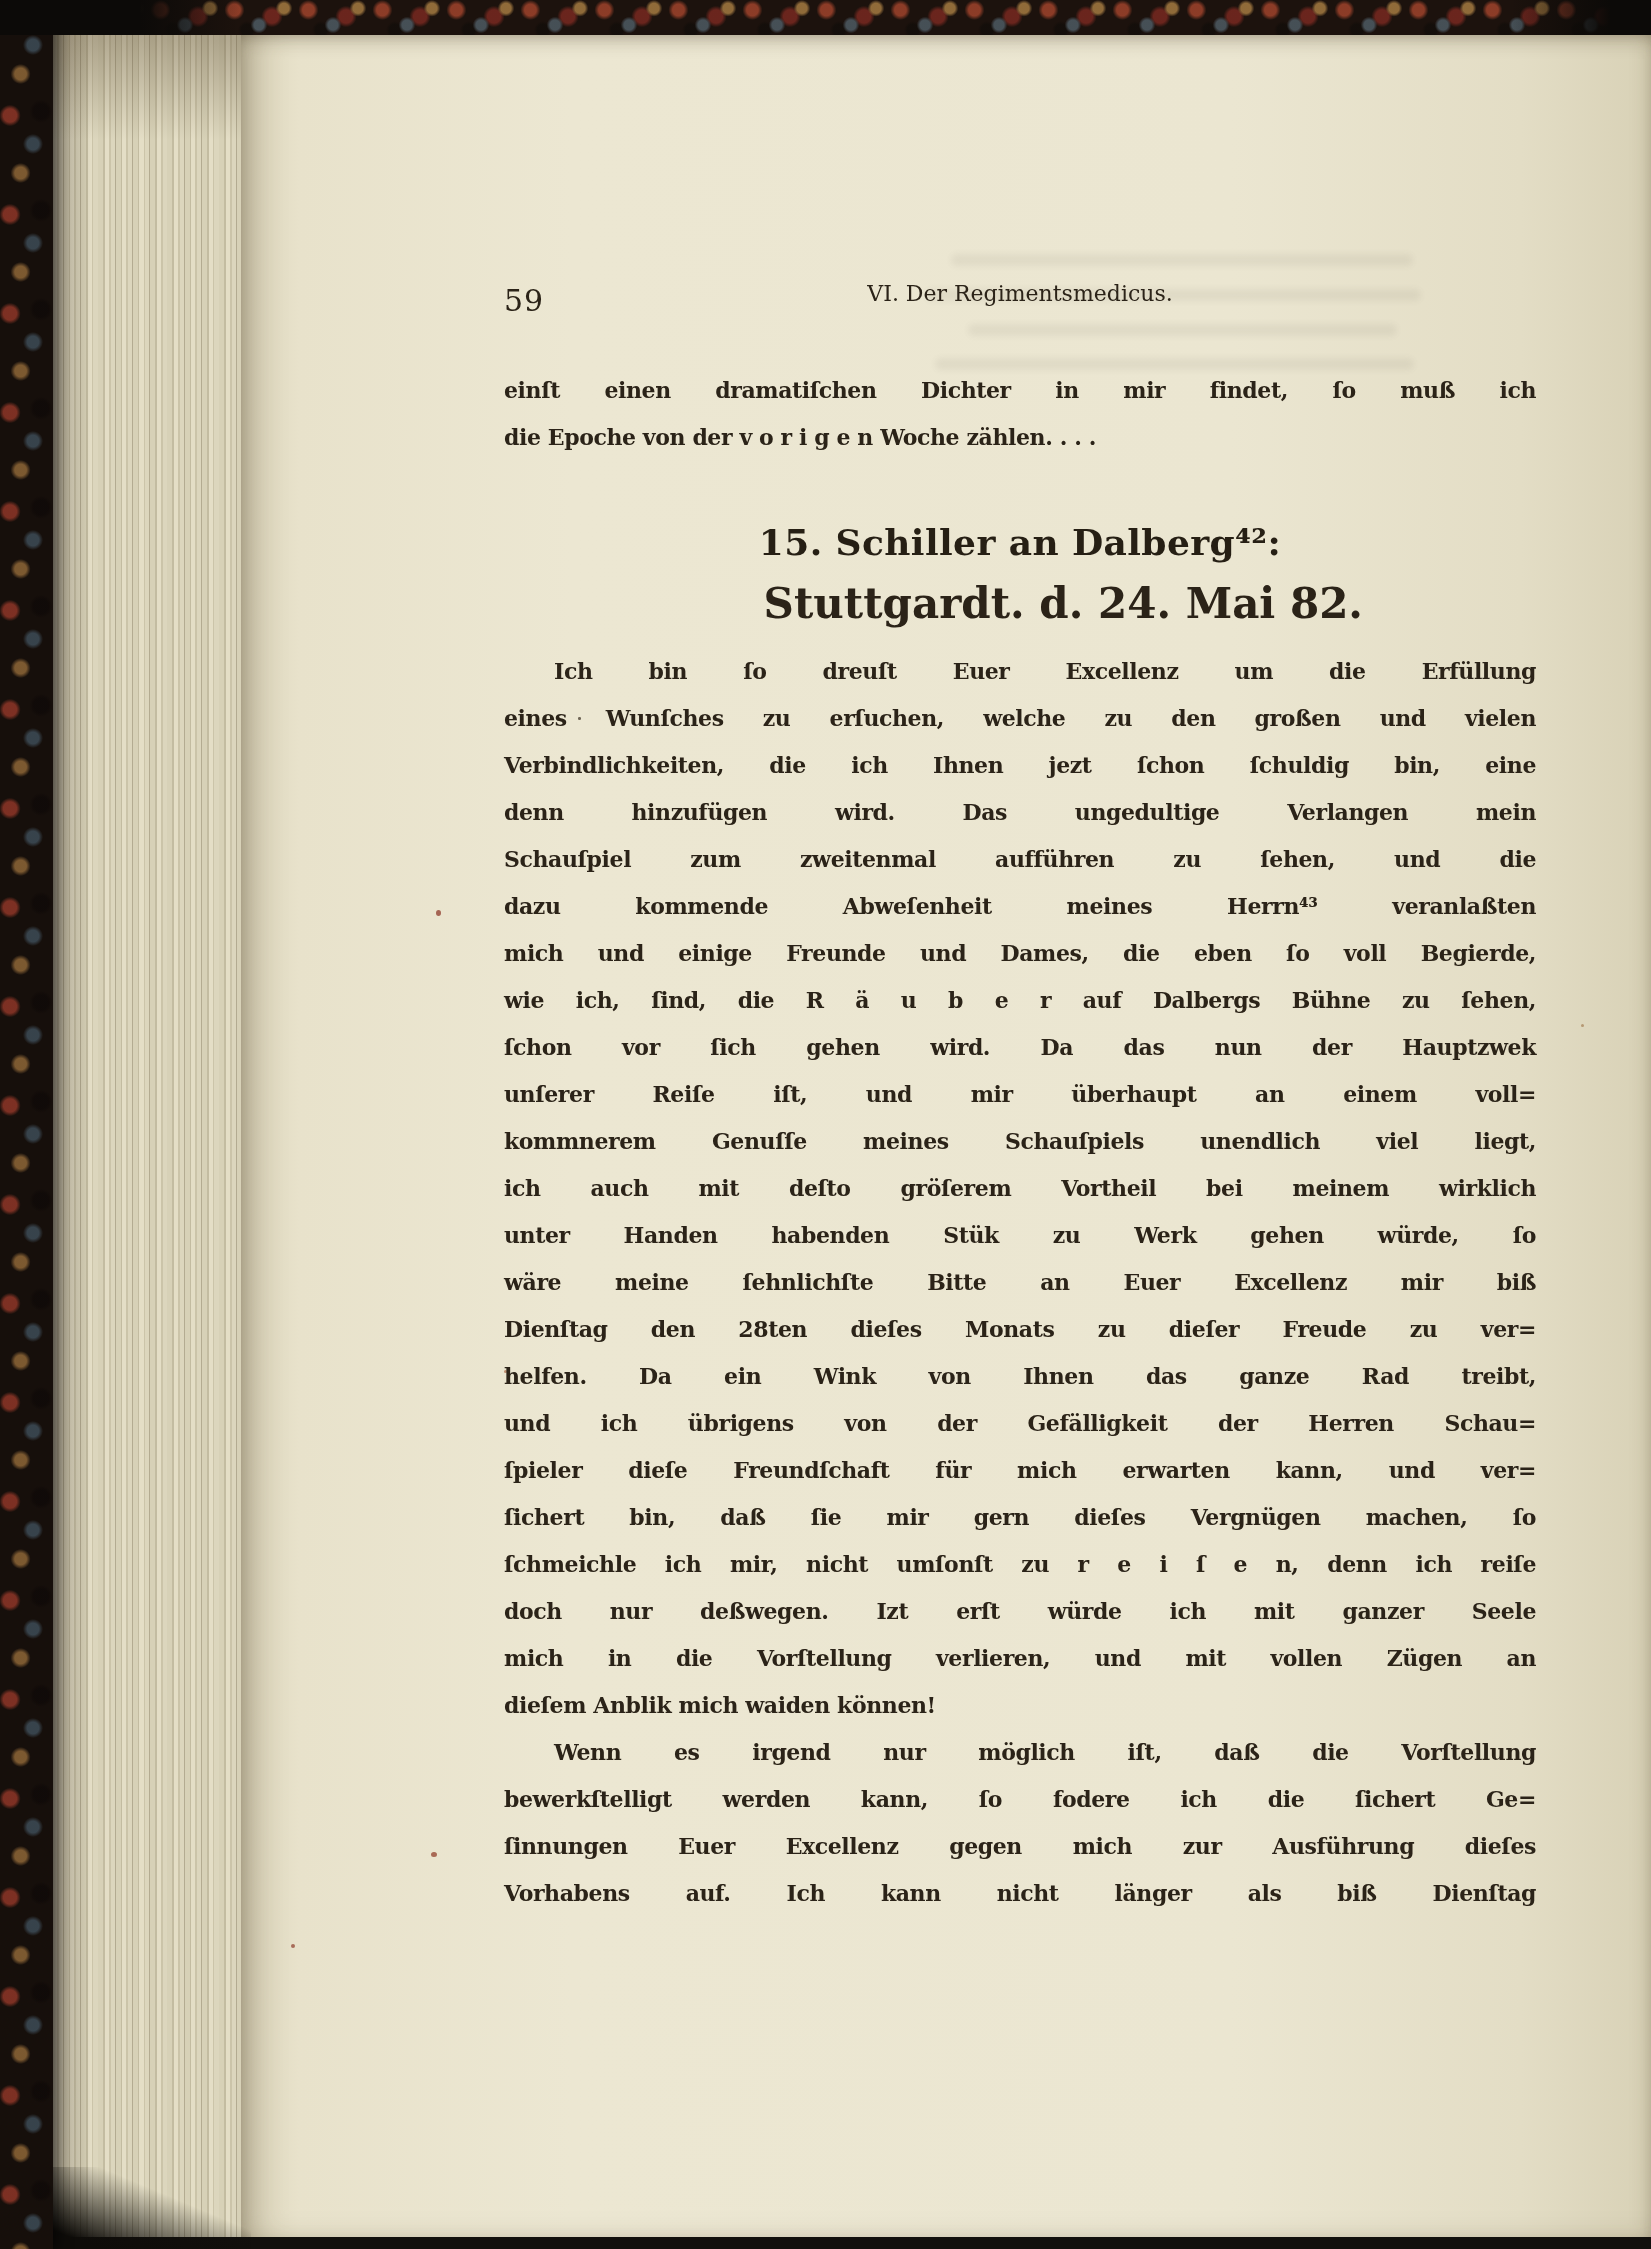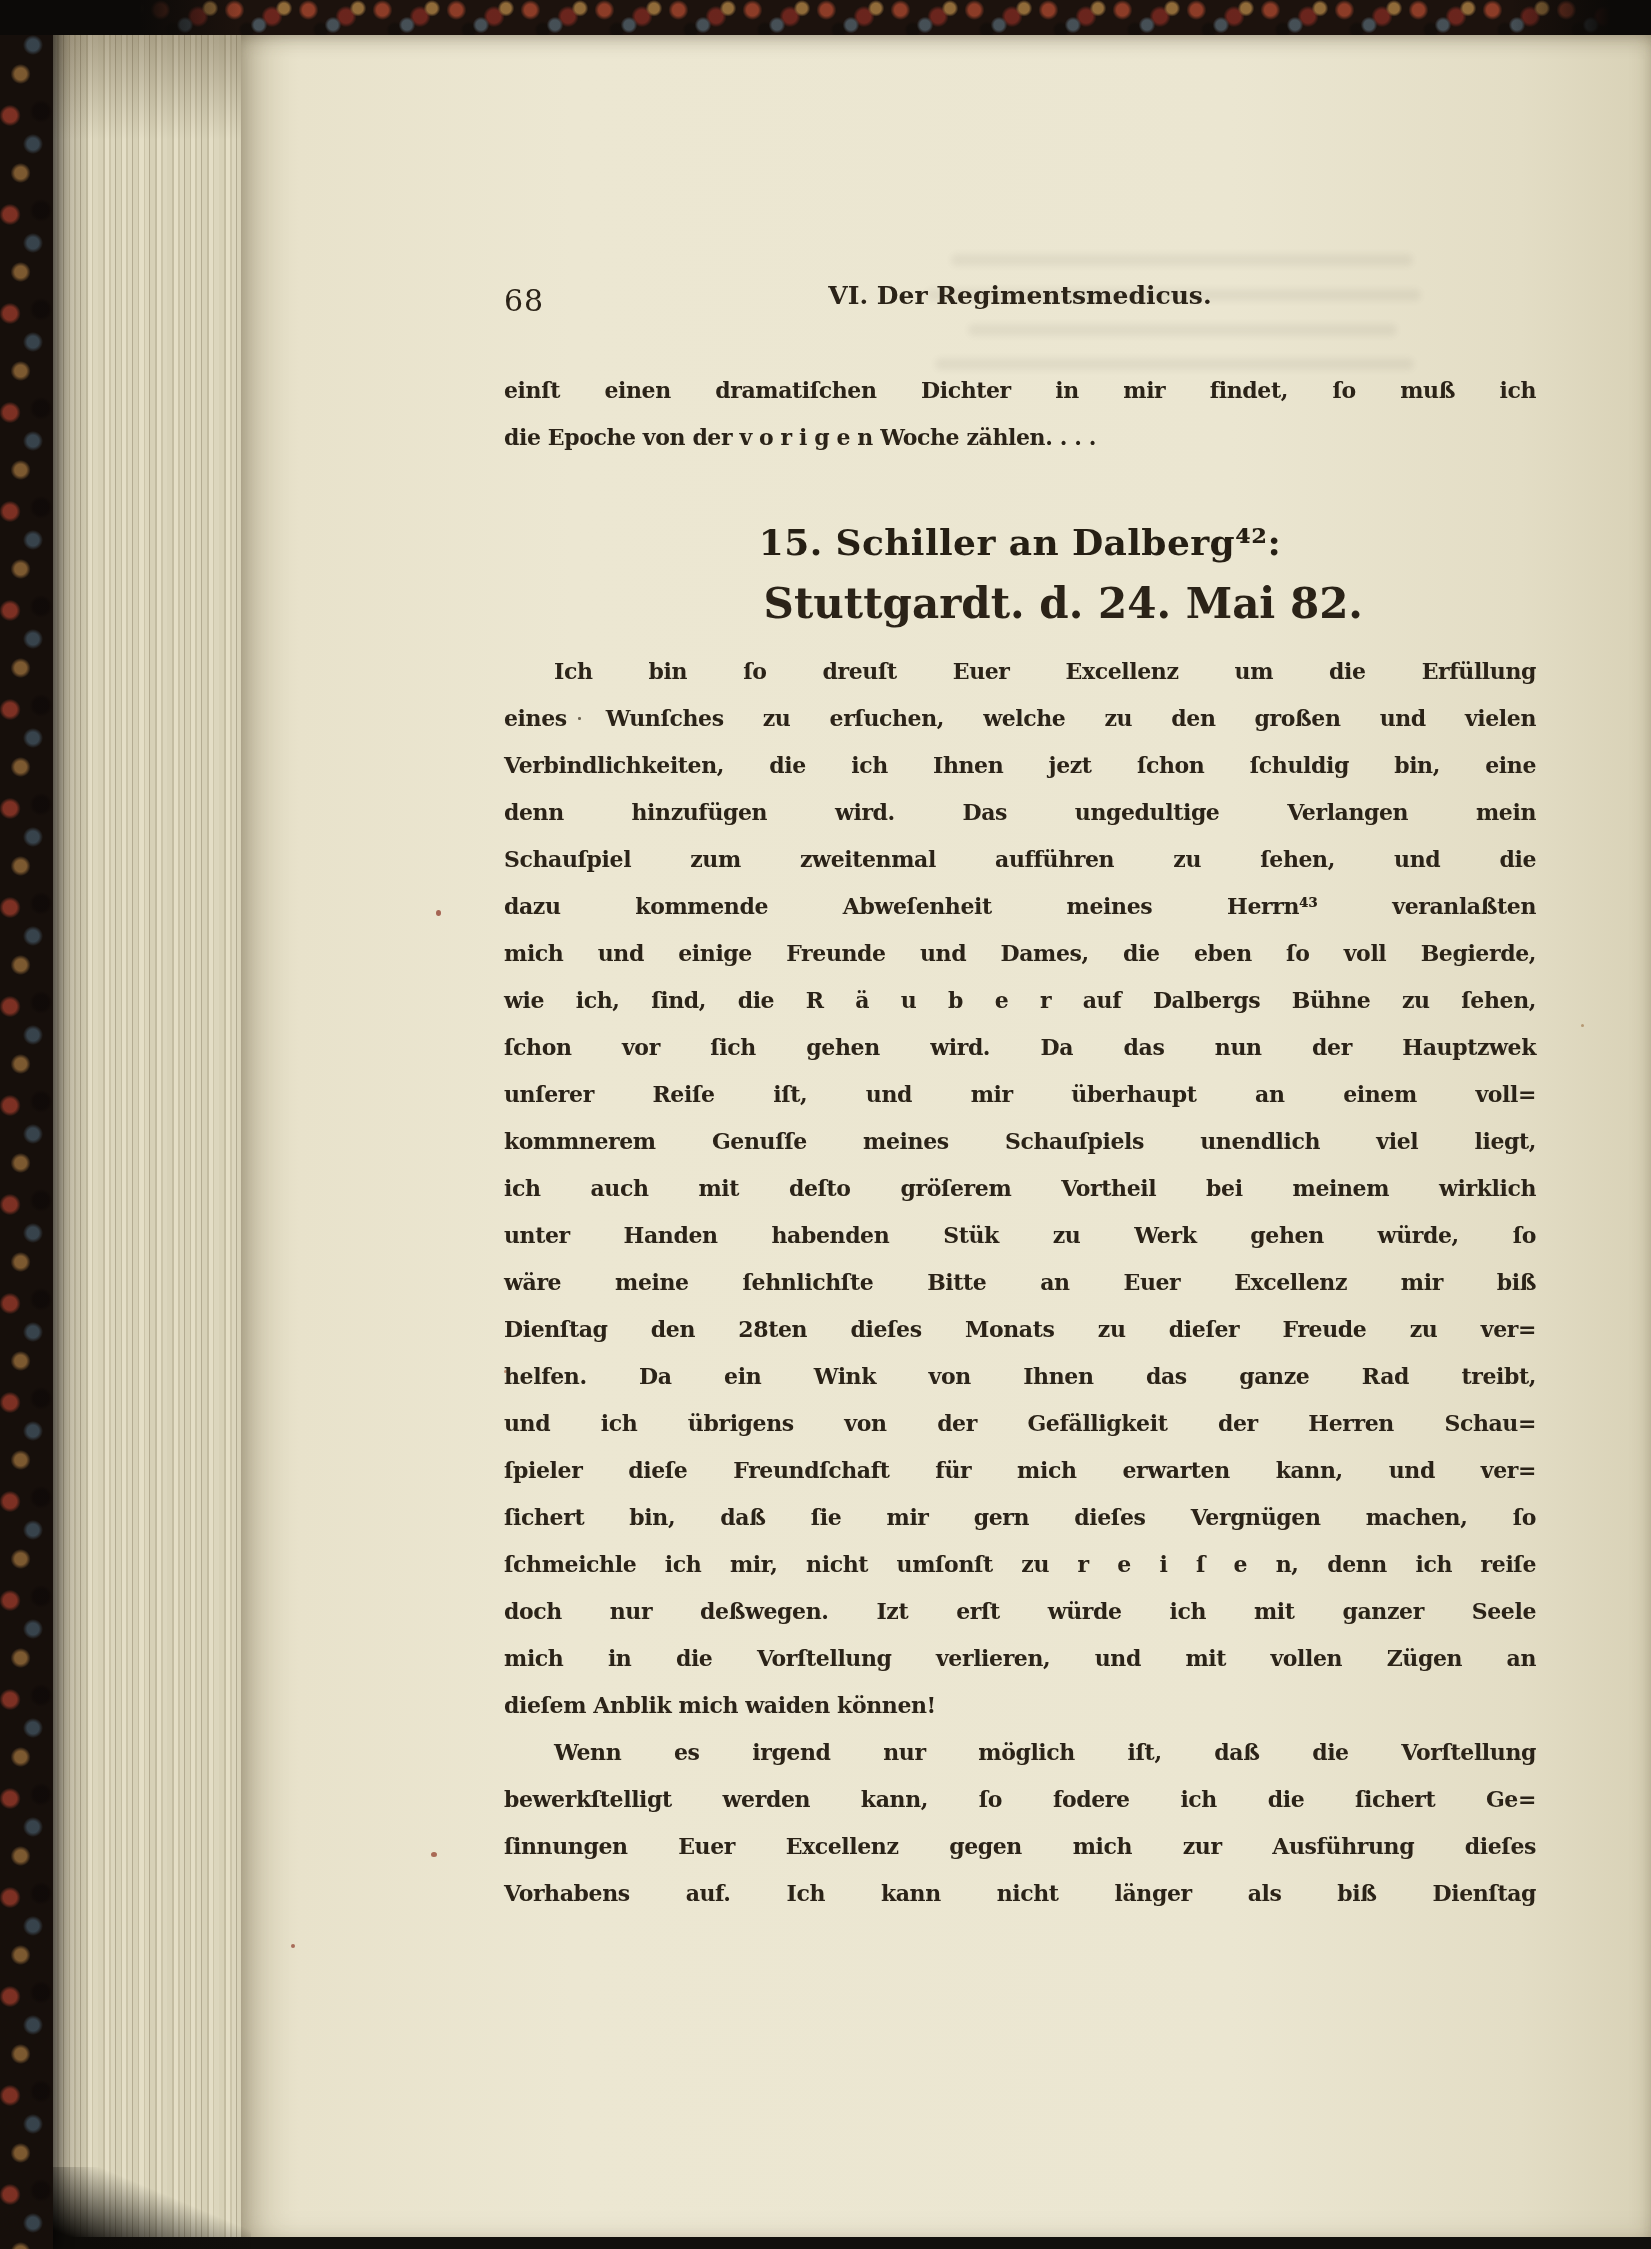--- a/index.html
+++ b/index.html
@@ -49,21 +49,21 @@
 
   
   .ghost{position:absolute;background:#4a4438;opacity:.07;filter:blur(3.3px);border-radius:6.6px;}
   
   .speck{position:absolute;border-radius:50%;}
 
   .text-block{position:absolute;left:263px;top:248px;width:1032px;color:#2b2318;}
 
   .page-head{position:relative;height:45px;margin-bottom:41px;}
   .page-num{position:absolute;left:0;top:1.7px;font-size:30px;font-weight:400;letter-spacing:0.8px;}
-  .run-title{display:block;text-align:center;font-size:25px;font-weight:700;}
+  .run-title{display:block;text-align:center;font-size:22px;font-weight:400;}
 
   .para{font-size:22px;line-height:47px;font-weight:700;letter-spacing:-0.4px;}
   .line{text-align:justify;text-align-last:justify;height:47px;overflow:visible;}
   .line.no-just{text-align-last:left;}
   .line.indent{text-indent:50px;}
 
   .heading{font-size:36px;line-height:45px;font-weight:700;text-align:center;
            margin:59px 0 16.5px 0;letter-spacing:0.4px;color:#261f14;}
   .dateline{font-size:42px;line-height:43px;font-weight:700;text-align:right;
             padding-right:173px;margin-bottom:23px;}
@@ -84,21 +84,21 @@
 
     <div class="speck" style="left:195px;top:877px;width:5px;height:5.8px;background:#8d3a2a;opacity:.75;"></div>
     <div class="speck" style="left:190px;top:1819px;width:5.8px;height:5px;background:#93402c;opacity:.75;"></div>
     <div class="speck" style="left:263px;top:1337px;width:3.3px;height:3.3px;background:#a0522d;opacity:.6;"></div>
     <div class="speck" style="left:50px;top:1911px;width:4.1px;height:4.1px;background:#8d3a2a;opacity:.7;"></div>
     <div class="speck" style="left:1340px;top:991px;width:3.3px;height:3.3px;background:#8d5a2a;opacity:.5;"></div>
     <div class="speck" style="left:337px;top:684px;width:2.5px;height:2.5px;background:#3a2f22;opacity:.7;"></div>
 
     <div class="text-block">
       <div class="page-head">
-        <span class="page-num">68</span>
+        <span class="page-num">59</span>
         <span class="run-title">VI. Der Regimentsmedicus.</span>
       </div>
       <div id="blocks">
           <div class="para">
             <div class="line">einſt einen dramatiſchen Dichter in mir findet, ſo muß ich</div>
             <div class="line no-just">die Epoche von der v o r i g e n Woche zählen. . . .</div>
           </div>
           <div class="heading">15. Schiller an Dalberg⁴²:</div>
           <div class="dateline">Stuttgardt. d. 24. Mai 82.</div>
           <div class="para">

